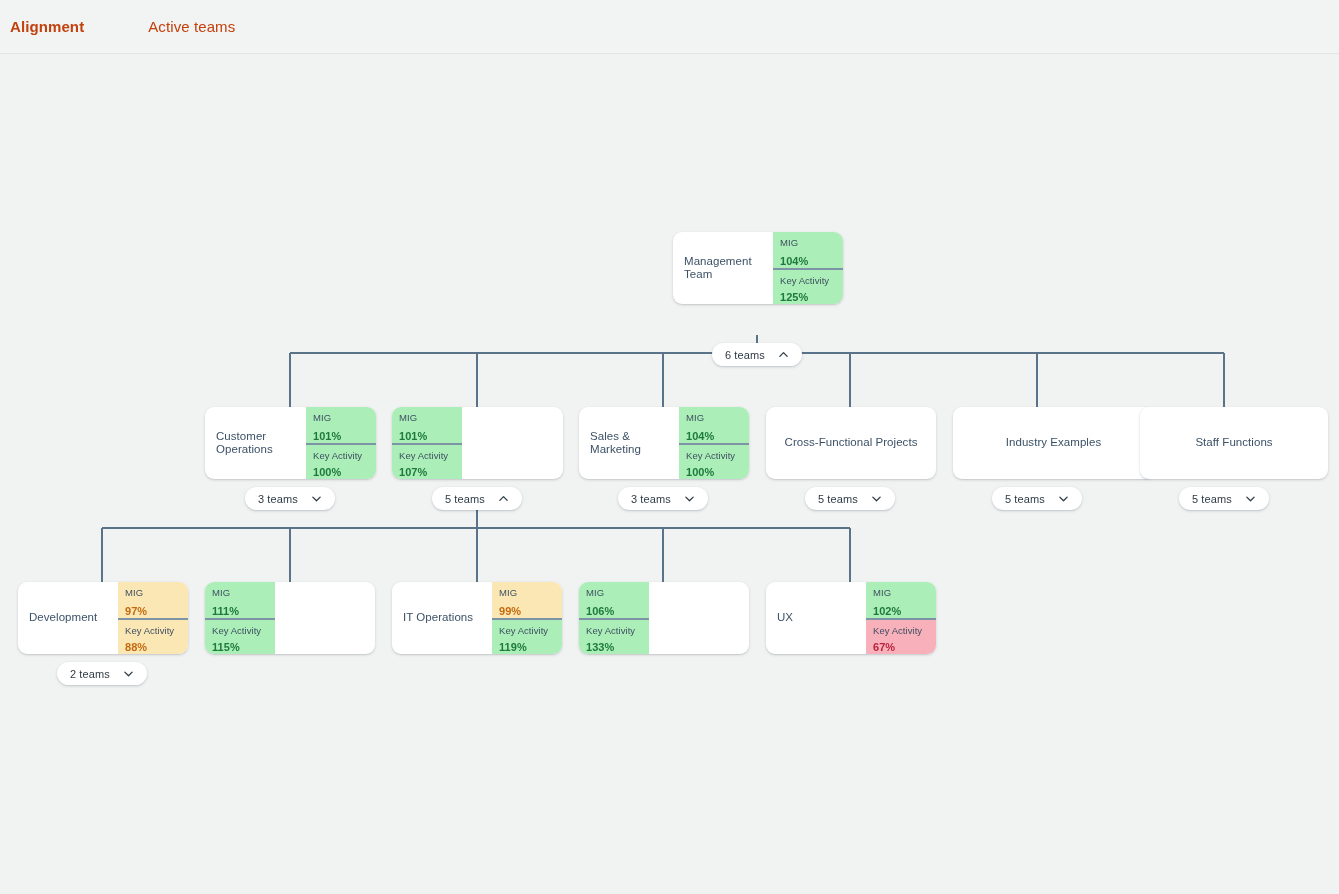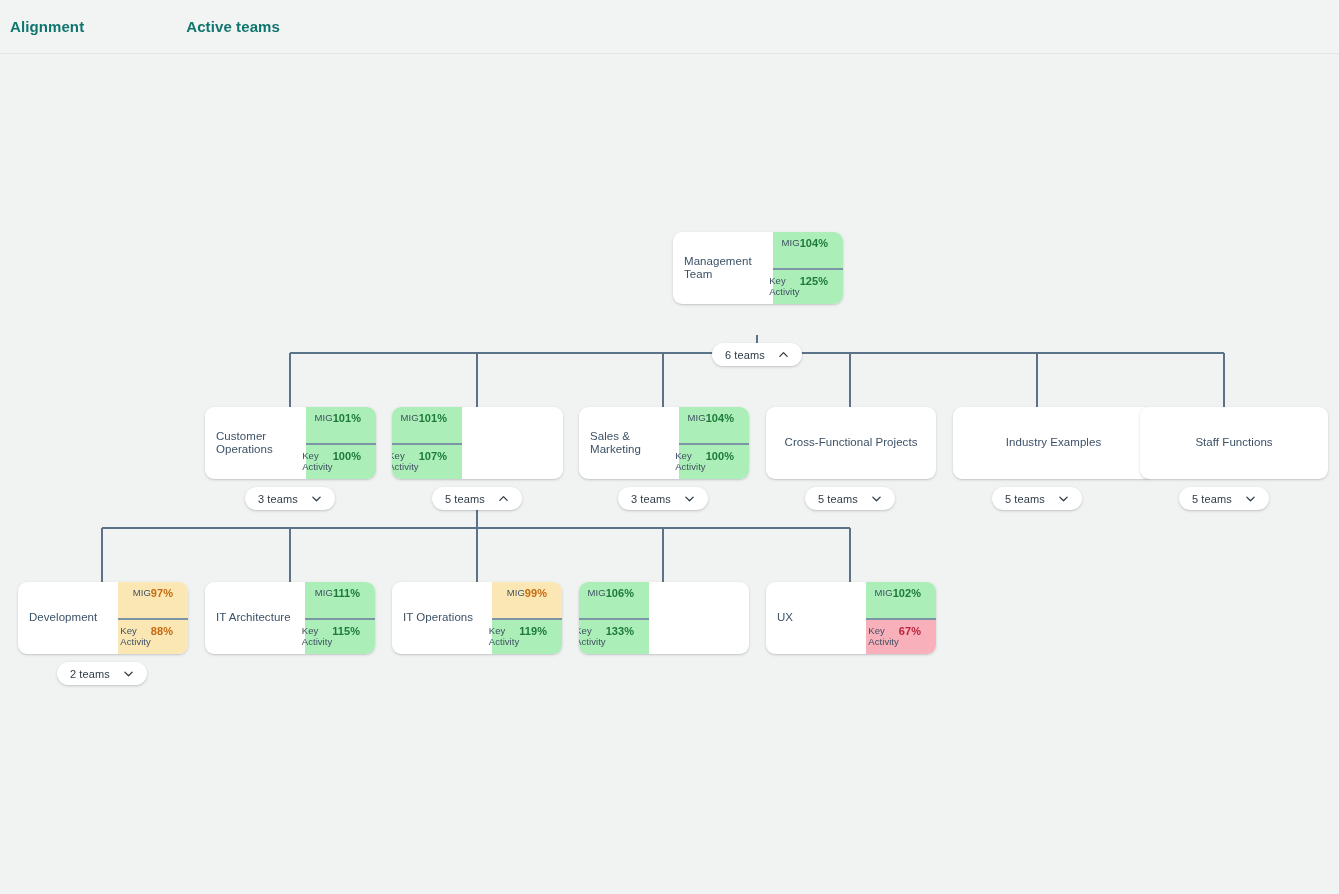--- a/index.html
+++ b/index.html
@@ -19,27 +19,27 @@
     left: 0; top: 0;
     width: 1339px; height: 54px;
     background: #f2f3f3;
     border-bottom: 1px solid #e2e4e5;
     display: flex;
     align-items: center;
   }
   .nav-tab {
     font-size: 15px;
     font-weight: 700;
-    color: #0f766e;
+    color: #c2410c;
     letter-spacing: .1px;
     cursor: pointer;
     white-space: nowrap;
   }
   .nav-tab.tab-alignment { margin-left: 10px; }
-  .nav-tab.tab-active-teams { margin-left: 102px; font-weight: 700; }
+  .nav-tab.tab-active-teams { margin-left: 64px; font-weight: 400; }
 
   
   #chart {
     position: absolute;
     left: 0; top: 54px;
     width: 1339px; height: 840px;
   }
   #edges {
     position: absolute;
     left: 0; top: 0;
@@ -78,23 +78,24 @@
   }
 
   .metrics {
     flex: 0 0 70px;
     width: 70px;
     display: flex;
     flex-direction: column;
   }
   .metric {
     flex: 1 1 50%;
-    padding: 5px 15px 0 7px;
-    display: flex;
-    justify-content: flex-end;
+    padding: 5px 0 0 7px;
+    display: flex;
+    flex-direction: column;
+    justify-content: space-between;
   }
   .metric + .metric { border-top: 2px solid #7d93a6; }
   .metric-label {
     font-size: 9.5px;
     line-height: 11px;
     color: #3e5062;
     letter-spacing: .05px;
   }
   .metric-value {
     font-size: 11px;
@@ -231,21 +232,20 @@
             <div class="metric-label">MIG</div>
             <div class="metric-value">97%</div>
           </div>
           <div class="metric m-yellow">
             <div class="metric-label">Key Activity</div>
             <div class="metric-value">88%</div>
           </div>
         </div>
       </div>
       <div class="node" style="left: 205px; top: 528px; width: 170px;">
-        <div class="node-name">IT Architecture</div>
         <div class="metrics">
           <div class="metric m-green">
             <div class="metric-label">MIG</div>
             <div class="metric-value">111%</div>
           </div>
           <div class="metric m-green">
             <div class="metric-label">Key Activity</div>
             <div class="metric-value">115%</div>
           </div>
         </div>

